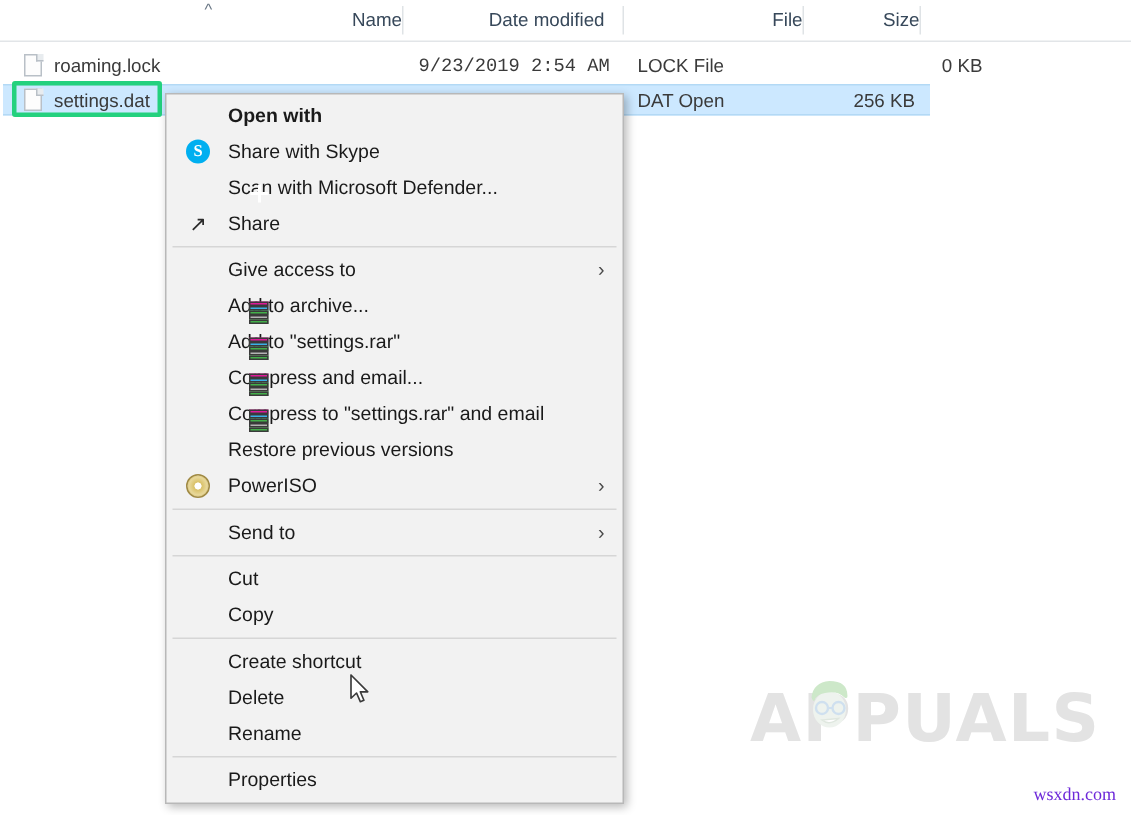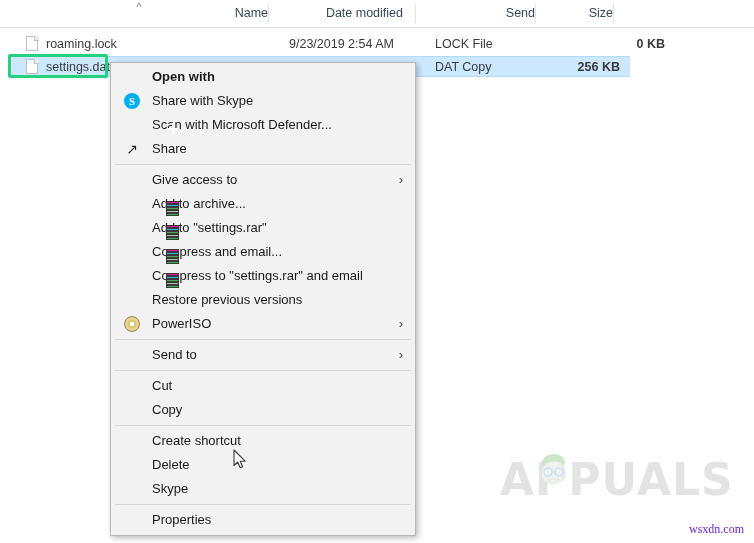--- a/index.html
+++ b/index.html
@@ -59,21 +59,21 @@
     width: 14px;
     height: 10px;
     color: #6a7785;
     font-size: 11px;
     line-height: 10px;
     text-align: center;
   }
 
   .file-row {
     position: absolute;
-    left: 12px;
+    left: 2px;
     width: 618px;
     height: 21px;
     padding-left: 45px;
   }
   .file-row.selected {
     background: #cce8ff;
     border-top: 1px solid #b3d9f5;
     border-bottom: 1px solid #b3d9f5;
     box-sizing: border-box;
   }
@@ -106,23 +106,23 @@
   .cell {
     position: absolute;
     top: 0;
     height: 21px;
     line-height: 21px;
     font-size: 12.5px;
     color: #3a3a3a;
     white-space: nowrap;
   }
   .cell.name { left: 34px; }
-  .cell.date { left: 277px; }
+  .cell.date { left: 277px; font-family: Liberation Mono, monospace; }
   .cell.type { left: 423px; }
-  .cell.size { right: 10px; text-align: left; font-weight: bold; }
+  .cell.size { right: 10px; text-align: left; }
 
   
   .hl-box {
     position: absolute;
     border: 3px solid #24d17e;
     border-radius: 2px;
     box-sizing: border-box;
     pointer-events: none;
   }
   #hl-file {
@@ -307,21 +307,21 @@
     </div>
     <div class="sort-chevron">^</div>
     <div class="divider" style="left:268px;"></div>
 
     <div class="hcell" style="left:256px;width:147px;">
       <span>Date modified</span>
     </div>
     <div class="divider" style="left:415px;"></div>
 
     <div class="hcell" style="left:415px;width:120px;">
-      <span>Send</span>
+      <span>File</span>
     </div>
     <div class="divider" style="left:535px;"></div>
 
     <div class="hcell" style="left:535px;width:78px;padding-left:36px;">
       <span>Size</span>
     </div>
     <div class="divider" style="left:613px;"></div>
   </div>
 
   <div class="file-row" style="top:34px;">
@@ -335,21 +335,21 @@
     <div class="cell size">0 KB</div>
   </div>
 
   <div class="file-row selected" style="top:56px;">
     <div class="file-icon">
       <div class="page"></div>
         <div class="fold"></div>
     </div>
     <div class="cell name">settings.dat</div>
     <div class="cell date"></div>
-    <div class="cell type">DAT Copy</div>
+    <div class="cell type">DAT Open</div>
     <div class="cell size">256 KB</div>
   </div>
 </div>
 
 <div id="context-menu">
 
   <div class="menu-item bold">
     <span>Open with</span>
   </div>
   <div class="menu-item">
@@ -414,21 +414,21 @@
 
   <div class="menu-sep"></div>
 
   <div class="menu-item">
     <span>Create shortcut</span>
   </div>
   <div class="menu-item">
     <span>Delete</span>
   </div>
   <div class="menu-item">
-    <span>Skype</span>
+    <span>Rename</span>
   </div>
 
   <div class="menu-sep"></div>
 
   <div class="menu-item">
     <span>Properties</span>
   </div>
 </div>
 
 <div class="hl-box" id="hl-file"></div>

